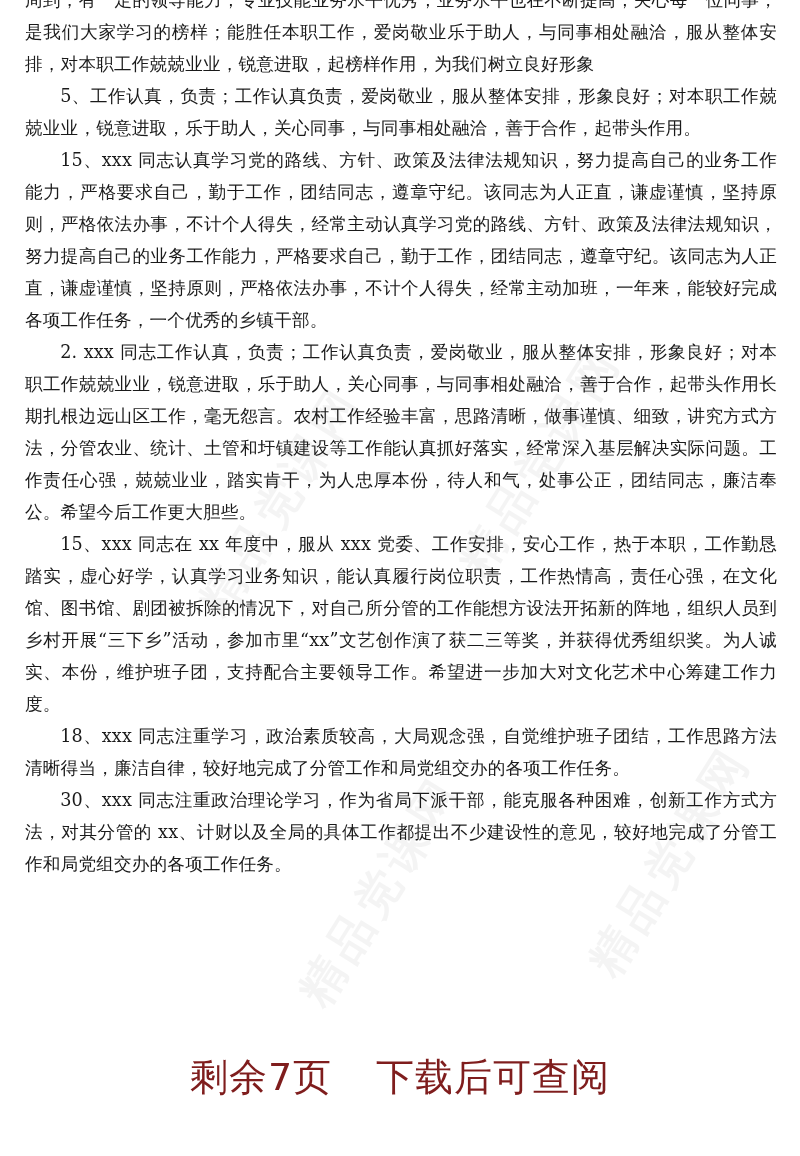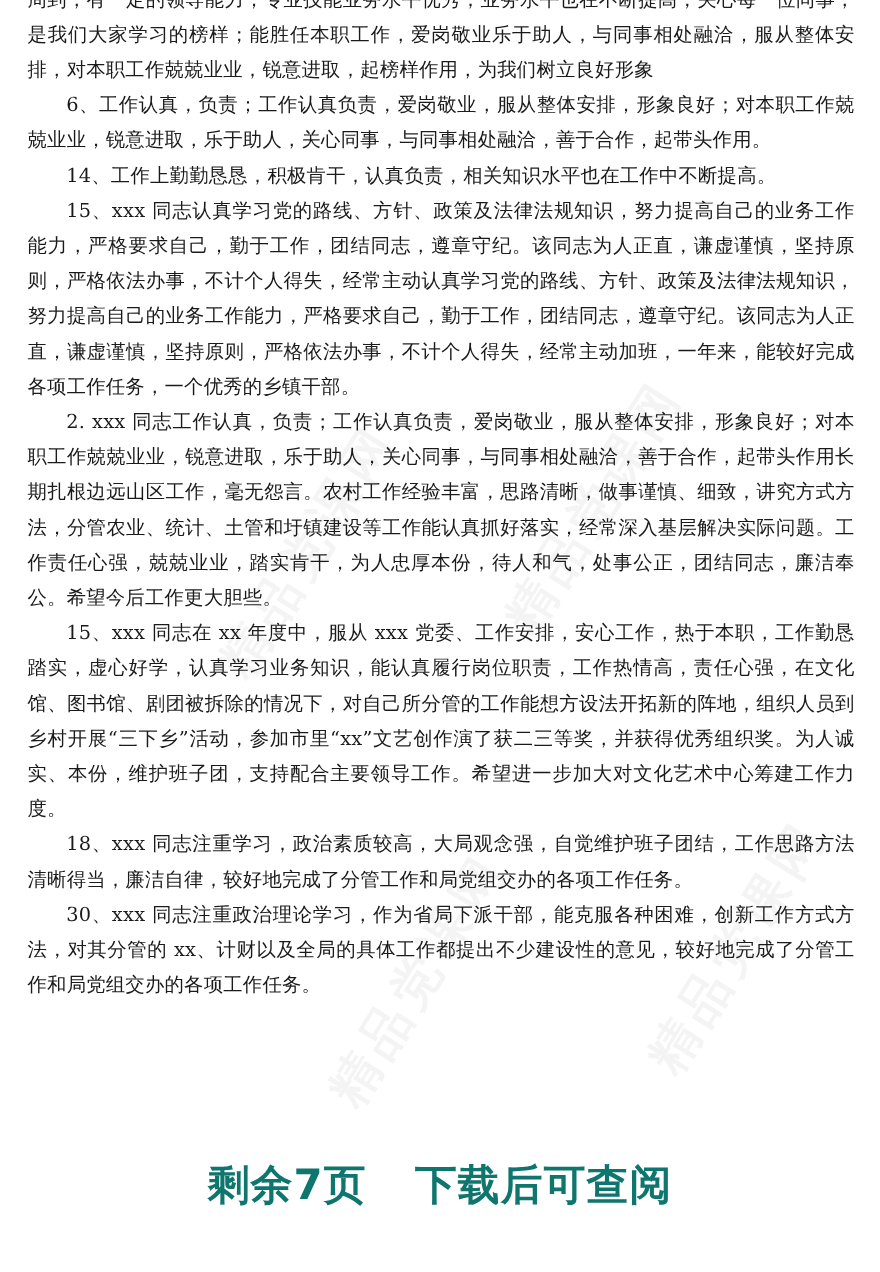--- a/index.html
+++ b/index.html
@@ -18,40 +18,39 @@
   .para { margin: 0; text-indent: 2em; }
   .para.cont { text-indent: 0; }
   .watermark {
     position: absolute; pointer-events: none;
     font-family: "DejaVu Sans", sans-serif; font-size: 46px; font-weight: bold;
     color: rgba(0,0,0,0.045); transform: rotate(-58deg); white-space: nowrap;
     letter-spacing: 6px;
   }
   .more-banner {
     position: absolute; left: 0; top: 1052px; width: 800px; text-align: center;
-    font-family: "DejaVu Sans", sans-serif; font-weight: bold; font-size: 38px;
-    color: #0f766e; letter-spacing: 1px;
+    font-family: "DejaVu Sans", sans-serif; font-weight: normal; font-size: 38px;
+    color: #7f1d1d; letter-spacing: 1px;
   }
   .more-banner span { display: inline-block; }
   .more-banner .gap { width: 44px; }
 </style>
 </head>
 <body>
 
 <div class="page">
 
   <div class="watermark" style="left:150px; top:470px;">精品党课网</div>
   <div class="watermark" style="left:410px; top:430px;">精品党课网</div>
   <div class="watermark" style="left:250px; top:860px;">精品党课网</div>
   <div class="watermark" style="left:540px; top:830px;">精品党课网</div>
 
   <div class="content">
     <p class="para cont">周到，有一定的领导能力，专业技能业务水平优秀，业务水平也在不断提高，关心每一位同事，是我们大家学习的榜样；能胜任本职工作，爱岗敬业乐于助人，与同事相处融洽，服从整体安排，对本职工作兢兢业业，锐意进取，起榜样作用，为我们树立良好形象</p>
-    <p class="para">6、工作认真，负责；工作认真负责，爱岗敬业，服从整体安排，形象良好；对本职工作兢兢业业，锐意进取，乐于助人，关心同事，与同事相处融洽，善于合作，起带头作用。</p>
-    <p class="para">14、工作上勤勤恳恳，积极肯干，认真负责，相关知识水平也在工作中不断提高。</p>
+    <p class="para">5、工作认真，负责；工作认真负责，爱岗敬业，服从整体安排，形象良好；对本职工作兢兢业业，锐意进取，乐于助人，关心同事，与同事相处融洽，善于合作，起带头作用。</p>
     <p class="para">15、xxx 同志认真学习党的路线、方针、政策及法律法规知识，努力提高自己的业务工作能力，严格要求自己，勤于工作，团结同志，遵章守纪。该同志为人正直，谦虚谨慎，坚持原则，严格依法办事，不计个人得失，经常主动认真学习党的路线、方针、政策及法律法规知识，努力提高自己的业务工作能力，严格要求自己，勤于工作，团结同志，遵章守纪。该同志为人正直，谦虚谨慎，坚持原则，严格依法办事，不计个人得失，经常主动加班，一年来，能较好完成各项工作任务，一个优秀的乡镇干部。</p>
     <p class="para">2. xxx 同志工作认真，负责；工作认真负责，爱岗敬业，服从整体安排，形象良好；对本职工作兢兢业业，锐意进取，乐于助人，关心同事，与同事相处融洽，善于合作，起带头作用长期扎根边远山区工作，毫无怨言。农村工作经验丰富，思路清晰，做事谨慎、细致，讲究方式方法，分管农业、统计、土管和圩镇建设等工作能认真抓好落实，经常深入基层解决实际问题。工作责任心强，兢兢业业，踏实肯干，为人忠厚本份，待人和气，处事公正，团结同志，廉洁奉公。希望今后工作更大胆些。</p>
     <p class="para">15、xxx 同志在 xx 年度中，服从 xxx 党委、工作安排，安心工作，热于本职，工作勤恳踏实，虚心好学，认真学习业务知识，能认真履行岗位职责，工作热情高，责任心强，在文化馆、图书馆、剧团被拆除的情况下，对自己所分管的工作能想方设法开拓新的阵地，组织人员到乡村开展“三下乡”活动，参加市里“xx”文艺创作演了获二三等奖，并获得优秀组织奖。为人诚实、本份，维护班子团，支持配合主要领导工作。希望进一步加大对文化艺术中心筹建工作力度。</p>
     <p class="para">18、xxx 同志注重学习，政治素质较高，大局观念强，自觉维护班子团结，工作思路方法清晰得当，廉洁自律，较好地完成了分管工作和局党组交办的各项工作任务。</p>
     <p class="para">30、xxx 同志注重政治理论学习，作为省局下派干部，能克服各种困难，创新工作方式方法，对其分管的 xx、计财以及全局的具体工作都提出不少建设性的意见，较好地完成了分管工作和局党组交办的各项工作任务。</p>
   </div>
 
   <div class="more-banner">
     <span>剩余7页</span><span class="gap"></span><span>下载后可查阅</span>
   </div>

